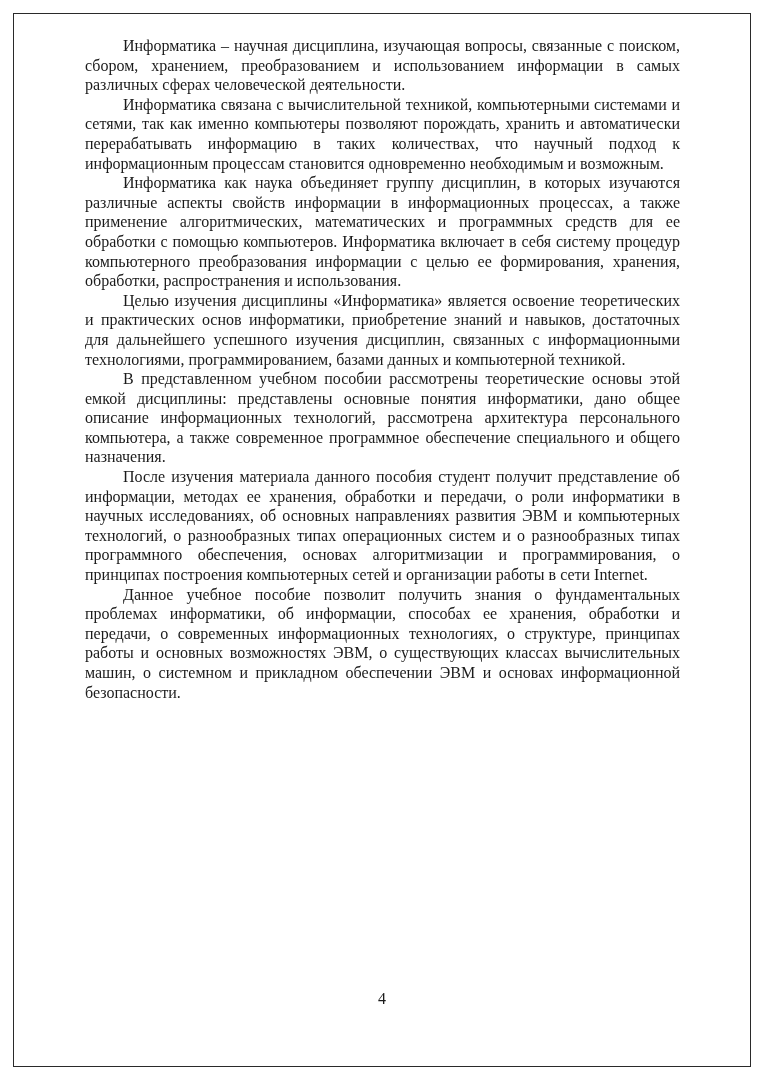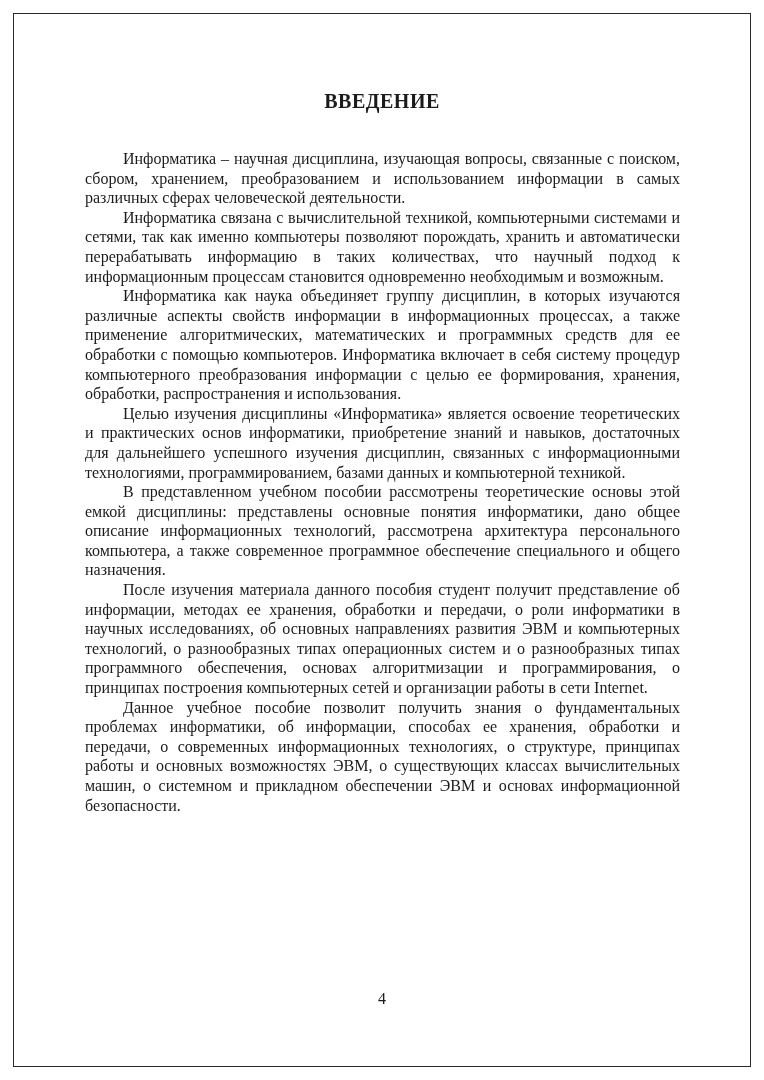--- a/index.html
+++ b/index.html
@@ -54,21 +54,20 @@
     right: 0;
     text-align: center;
     font-size: 16px;
   }
 </style>
 </head>
 <body>
 
 <div class="page">
   <div class="page-border"></div>
-  <h1 class="title">ВВЕДЕНИЕ</h1>
   <div class="body-text" id="paragraphs">
       <p>Информатика – научная дисциплина, изучающая вопросы, связанные с поиском, сбором, хранением, преобразованием и использованием информации в самых различных сферах человеческой деятельности.</p>
       <p>Информатика связана с вычислительной техникой, компьютерными системами и сетями, так как именно компьютеры позволяют порождать, хранить и автоматически перерабатывать информацию в таких количествах, что научный подход к информационным процессам становится одновременно необходимым и возможным.</p>
       <p>Информатика как наука объединяет группу дисциплин, в которых изучаются различные аспекты свойств информации в информационных процессах, а также применение алгоритмических, математических и программных средств для ее обработки с помощью компьютеров. Информатика включает в себя систему процедур компьютерного преобразования информации с целью ее формирования, хранения, обработки, распространения и использования.</p>
       <p>Целью изучения дисциплины «Информатика» является освоение теоретических и практических основ информатики, приобретение знаний и навыков, достаточных для дальнейшего успешного изучения дисциплин, связанных с информационными технологиями, программированием, базами данных и компьютерной техникой.</p>
       <p>В представленном учебном пособии рассмотрены теоретические основы этой емкой дисциплины: представлены основные понятия информатики, дано общее описание информационных технологий, рассмотрена архитектура персонального компьютера, а также современное программное обеспечение специального и общего назначения.</p>
       <p>После изучения материала данного пособия студент получит представление об информации, методах ее хранения, обработки и передачи, о роли информатики в научных исследованиях, об основных направлениях развития ЭВМ и компьютерных технологий, о разнообразных типах операционных систем и о разнообразных типах программного обеспечения, основах алгоритмизации и программирования, о принципах построения компьютерных сетей и организации работы в сети Internet.</p>
       <p>Данное учебное пособие позволит получить знания о фундаментальных проблемах информатики, об информации, способах ее хранения, обработки и передачи, о современных информационных технологиях, о структуре, принципах работы и основных возможностях ЭВМ, о существующих классах вычислительных машин, о системном и прикладном обеспечении ЭВМ и основах информационной безопасности.</p>
     </div>
   <div class="page-number">4</div>

